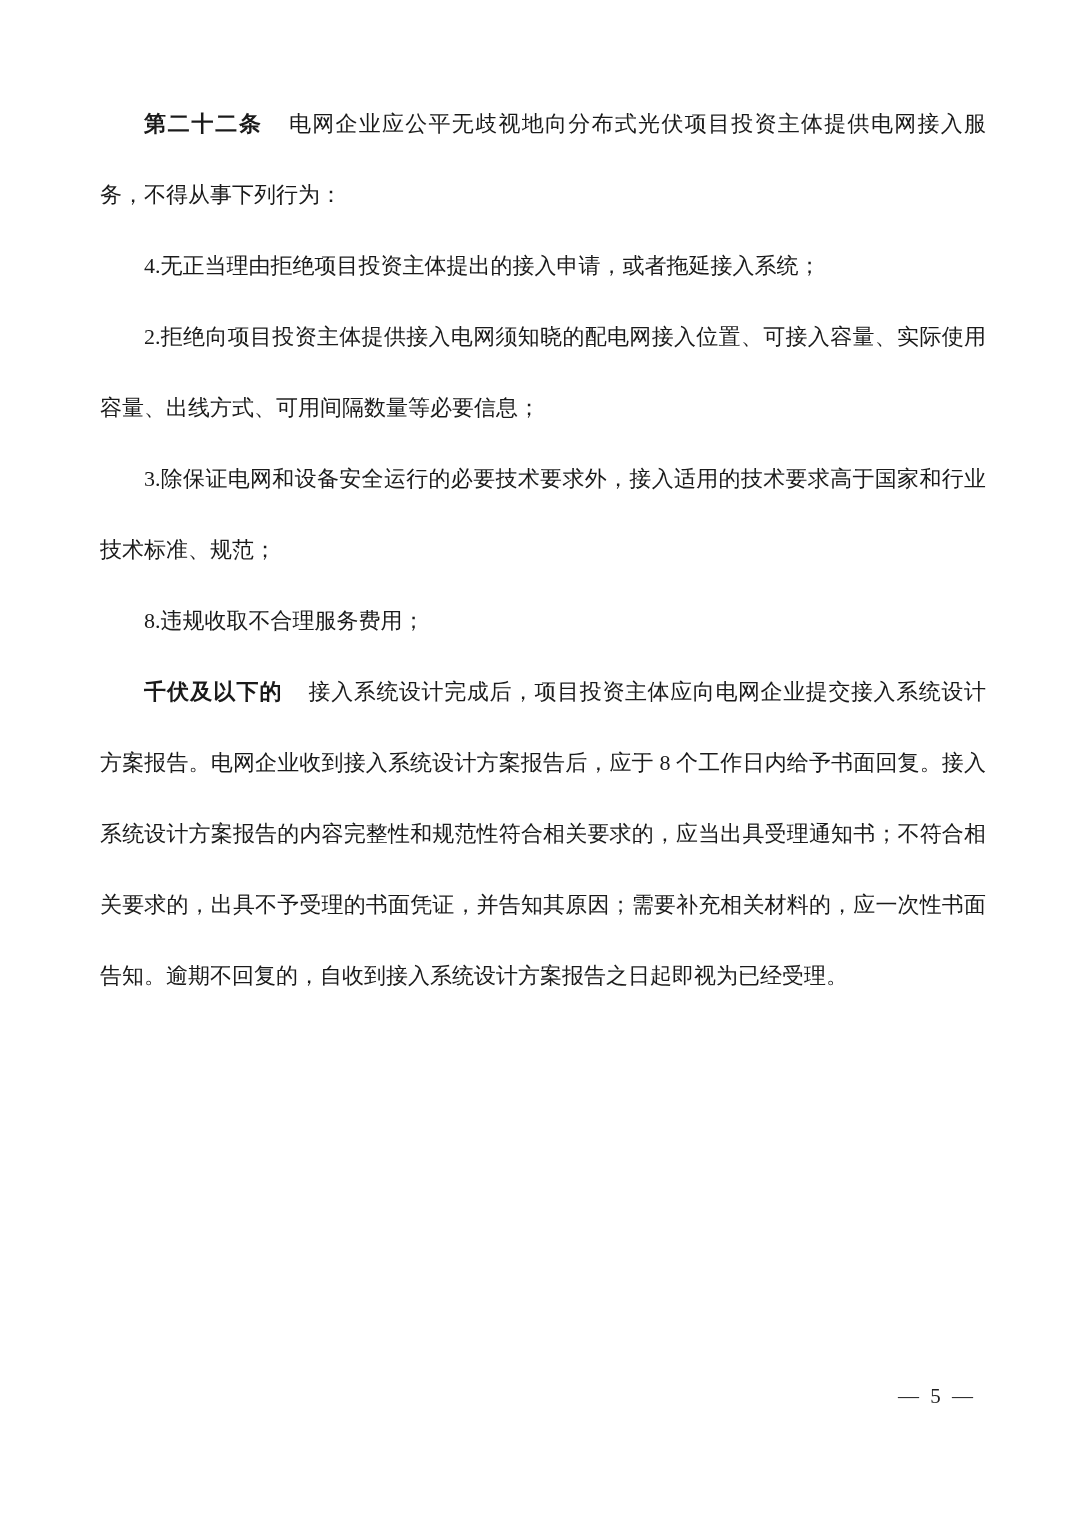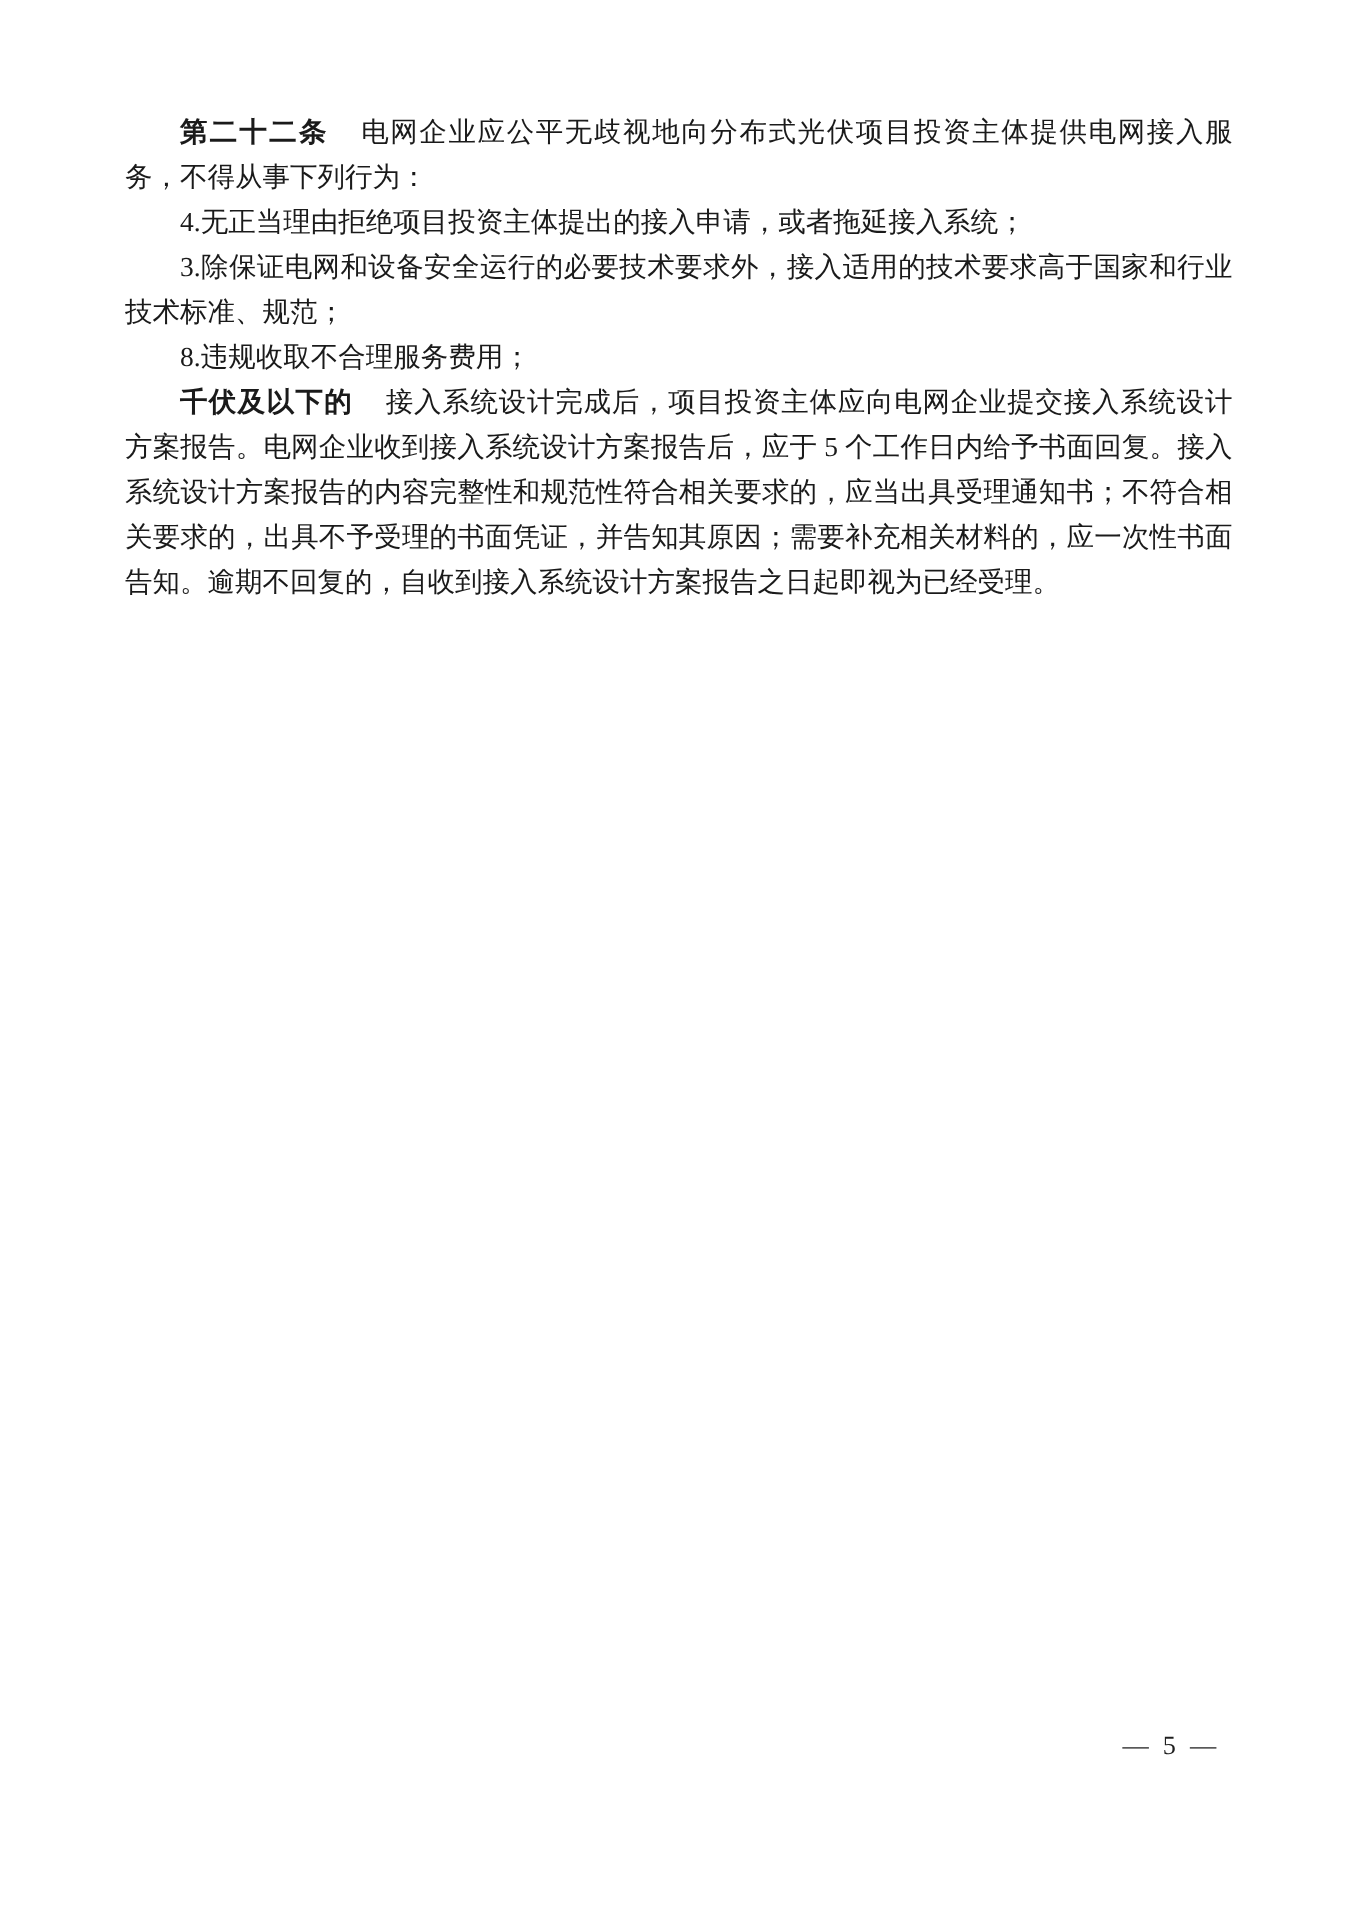--- a/index.html
+++ b/index.html
@@ -17,21 +17,21 @@
   }
   .page {
     position: absolute;
     left: 100px;
     top: 88px;
     width: 886px;
   }
   .para {
     margin: 0;
     font-size: 22px;
-    line-height: 36px;
+    line-height: 71px;
     text-align: justify;
     text-indent: 44px;
     word-break: break-all;
   }
   .article-label {
     font-family: "Liberation Sans", "DejaVu Sans", sans-serif;
     font-weight: 700;
     letter-spacing: 0.5px;
   }
   .article-label:not(:empty) {
@@ -52,26 +52,27 @@
 </style>
 </head>
 <body>
 
 <div class="page">
 
   <p class="para"><b class="article-label">第二十二条</b><span>电网企业应公平无歧视地向分布式光伏项目投资主体提供电网接入服务，不得从事下列行为：</span></p>
 
   <p class="para"><b class="article-label"></b><span>4.无正当理由拒绝项目投资主体提出的接入申请，或者拖延接入系统；</span></p>
 
+  <p class="para"><b class="article-label"></b><span>2.拒绝向项目投资主体提供接入电网须知晓的配电网接入位置、可接入容量、实际使用容量、出线方式、可用间隔数量等必要信息；</span></p>
 
   <p class="para"><b class="article-label"></b><span>3.除保证电网和设备安全运行的必要技术要求外，接入适用的技术要求高于国家和行业技术标准、规范；</span></p>
 
   <p class="para"><b class="article-label"></b><span>8.违规收取不合理服务费用；</span></p>
 
 
 
-  <p class="para"><b class="article-label">千伏及以下的</b><span>接入系统设计完成后，项目投资主体应向电网企业提交接入系统设计方案报告。电网企业收到接入系统设计方案报告后，应于 5 个工作日内给予书面回复。接入系统设计方案报告的内容完整性和规范性符合相关要求的，应当出具受理通知书；不符合相关要求的，出具不予受理的书面凭证，并告知其原因；需要补充相关材料的，应一次性书面告知。逾期不回复的，自收到接入系统设计方案报告之日起即视为已经受理。</span></p>
+  <p class="para"><b class="article-label">千伏及以下的</b><span>接入系统设计完成后，项目投资主体应向电网企业提交接入系统设计方案报告。电网企业收到接入系统设计方案报告后，应于 8 个工作日内给予书面回复。接入系统设计方案报告的内容完整性和规范性符合相关要求的，应当出具受理通知书；不符合相关要求的，出具不予受理的书面凭证，并告知其原因；需要补充相关材料的，应一次性书面告知。逾期不回复的，自收到接入系统设计方案报告之日起即视为已经受理。</span></p>
 
 
 
 </div>
 
 <div class="page-footer">— 5 —</div>
 
 </body></html>

